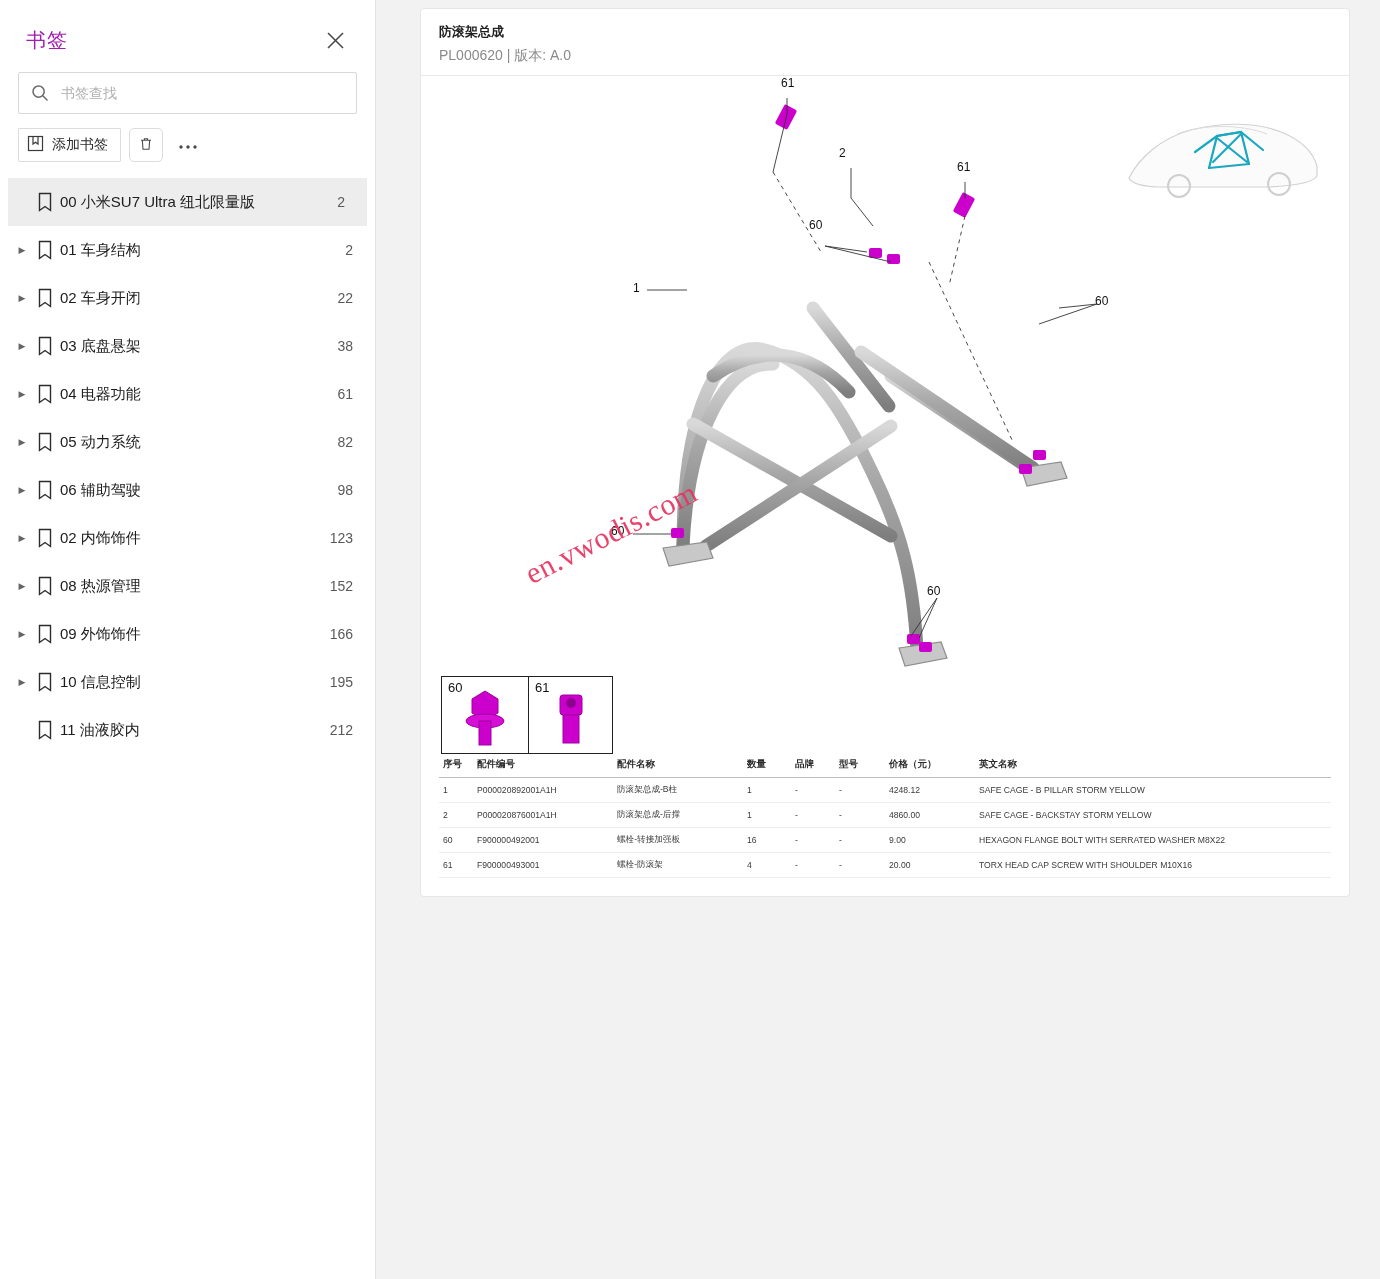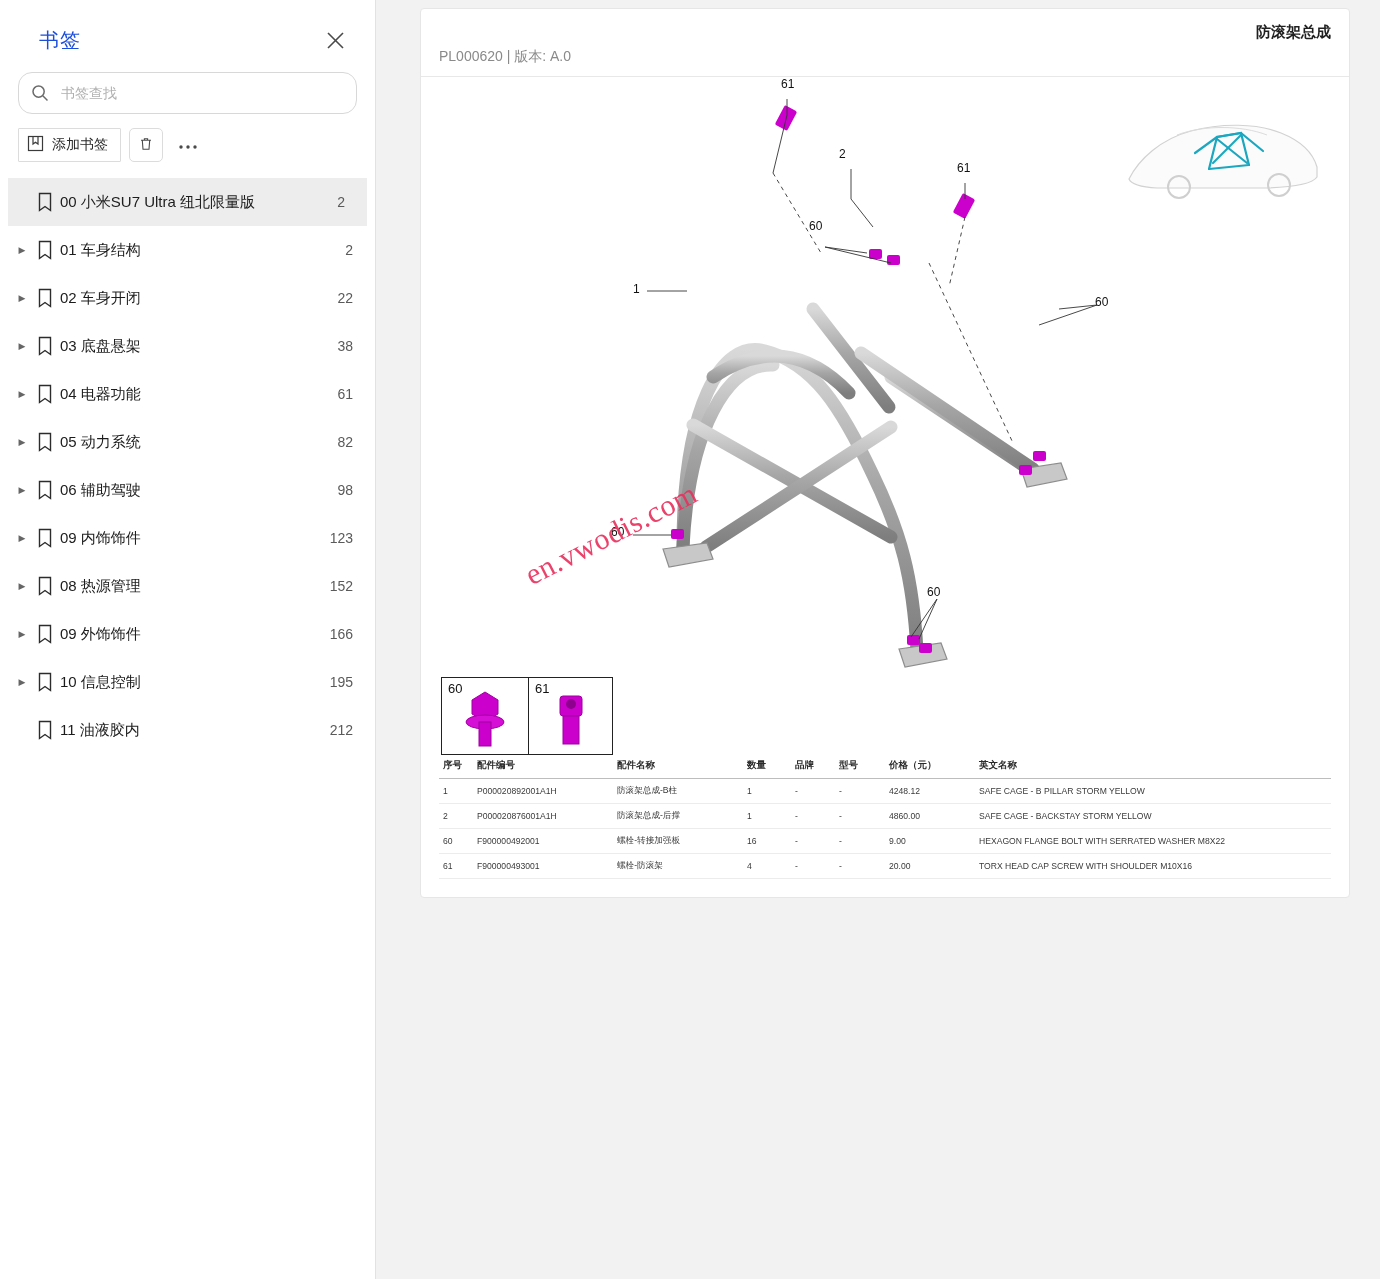--- a/index.html
+++ b/index.html
@@ -17,29 +17,29 @@
     width: 376px; height: 1279px;
     background: #ffffff;
     border-right: 1px solid #e2e2e2;
     position: relative;
     flex: 0 0 376px;
   }
   .sidebar-header {
     display: flex; align-items: center; justify-content: space-between;
     padding: 26px 26px 10px 26px;
   }
-  .sidebar-title { font-size: 20px; color: #1d4ed8; letter-spacing: 1px; margin-left: 13px; }
+  .sidebar-title { font-size: 20px; color: #a21caf; letter-spacing: 1px; }
   .close-icon {
     width: 28px; height: 28px; cursor: pointer;
     display: flex; align-items: center; justify-content: center;
     color: #555; font-size: 22px; line-height: 1;
   }
   .search-wrap { padding: 8px 18px 0 18px; }
   .search-box {
-    height: 42px; border: 1px solid #d8d8d8; border-radius: 14px;
+    height: 42px; border: 1px solid #d8d8d8; border-radius: 2px;
     display: flex; align-items: center; padding: 0 12px; background: #fff;
   }
   .search-box .magnifier { width: 18px; height: 18px; margin-right: 10px; flex: 0 0 18px; }
   .search-box input {
     border: none; outline: none; font-size: 14px; color: #333;
     width: 100%; background: transparent; font-family: "Liberation Sans", sans-serif;
   }
   .search-box input::placeholder { color: #b0b0b0; }
 
   .toolbar { display: flex; align-items: center; gap: 8px; padding: 14px 18px 10px 18px; }
@@ -70,21 +70,21 @@
   .bm-label { flex: 1; font-size: 15px; color: #1c1c1c; white-space: nowrap; }
   .bm-count { font-size: 14px; color: #5a5a5a; margin-left: 8px; }
 
   
   .main { flex: 1; background: #f2f2f2; padding: 8px 30px 8px 44px; }
   .doc-card {
     background: #ffffff; border: 1px solid #e6e6e6; border-radius: 4px;
     width: 930px; min-height: 840px; position: relative;
   }
   .doc-head { padding: 14px 18px 10px 18px; border-bottom: 1px solid #e8e8e8; }
-  .doc-title { font-size: 15px; font-weight: bold; color: #1f1f1f; text-align: right; }
+  .doc-title { font-size: 13px; font-weight: bold; color: #1f1f1f; }
   .doc-sub { font-size: 14px; color: #8a8a8a; margin-top: 6px; }
 
   .figure { position: relative; height: 640px; }
 
   .thumb { position: absolute; right: 22px; top: 18px; width: 210px; height: 120px; }
 
   .callout { position: absolute; font-size: 12px; color: #111; }
 
   .legend-box {
     position: absolute; left: 20px; top: 600px;
@@ -251,21 +251,21 @@
         <span class="bm-count">98</span>
       </div>
 
       <div class="bm-item">
         <span class="bm-caret">▶</span>
         <span class="bm-flag">
           <svg width="16" height="20" viewBox="0 0 16 20">
               <path d="M2.5 1.5h11v17l-5.5-4-5.5 4z" fill="none" stroke="#2c2c2c" stroke-width="1.4"></path>
             </svg>
         </span>
-        <span class="bm-label">09 内饰饰件</span>
+        <span class="bm-label">02 内饰饰件</span>
         <span class="bm-count">123</span>
       </div>
 
       <div class="bm-item">
         <span class="bm-caret">▶</span>
         <span class="bm-flag">
           <svg width="16" height="20" viewBox="0 0 16 20">
               <path d="M2.5 1.5h11v17l-5.5-4-5.5 4z" fill="none" stroke="#2c2c2c" stroke-width="1.4"></path>
             </svg>
         </span>

